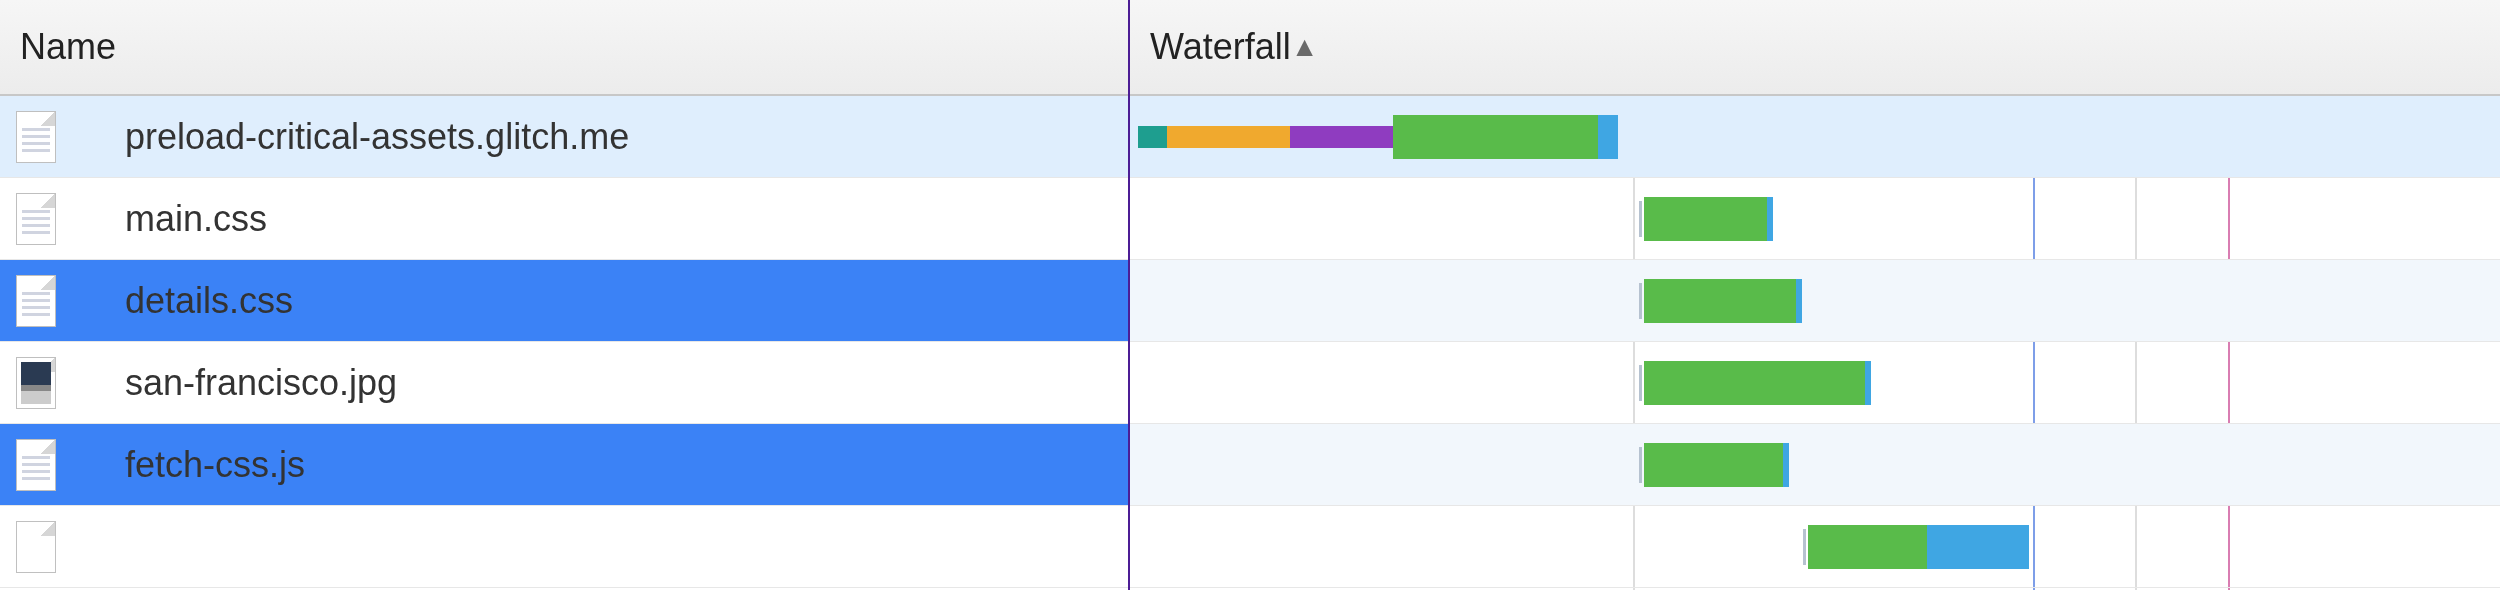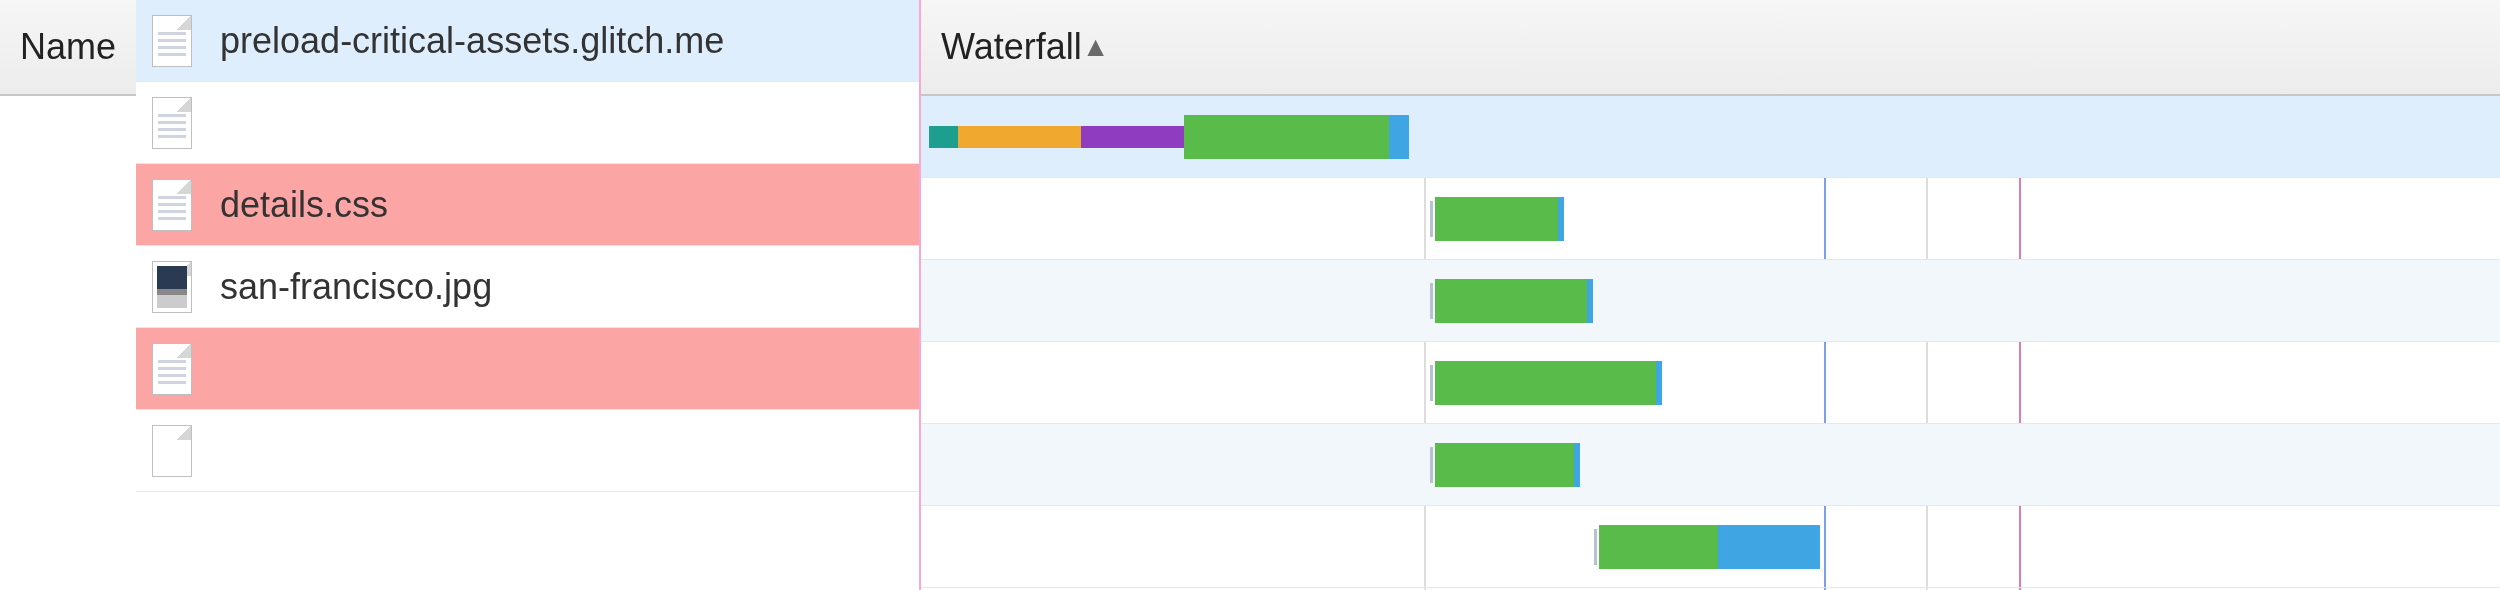--- a/index.html
+++ b/index.html
@@ -1,33 +1,34 @@
 <!DOCTYPE html>
 <html><head>
 <meta charset="utf-8">
 <style>
   * { box-sizing: border-box; margin: 0; padding: 0; }
   html, body { width: 2500px; height: 590px; font-family: -apple-system, BlinkMacSystemFont, "Segoe UI", Helvetica, Arial, sans-serif; font-size: 36px; color: #333; }
   .panel { display: flex; width: 100%; height: 100%; }
-  .col-name { width: 921px; border-right: 2px solid #f9a8d4; display: flex; }
+  .col-name { width: 1130px; border-right: 2px solid #4c1d95; display: flex; flex-direction: column; }
   .col-waterfall { flex: 1; display: flex; flex-direction: column; position: relative; }
   .header {
     height: 96px; background: linear-gradient(#f6f6f6, #ececec);
     display: flex; align-items: center; padding: 0 20px;
     border-bottom: 2px solid #c7c7c7; position: relative;
     color: #222; font-weight: 400;
   }
   .col-waterfall .header { justify-content: flex-start; }
   .sort-arrow { color: #6a6a6a; font-size: 28px; margin-right: 6px; }
   .rows-name, .rows-wf { flex: 1; display: flex; flex-direction: column; }
   .row {
     height: 82px; display: flex; align-items: center; padding: 0 16px;
     border-bottom: 1px solid #e7e7e7;
+    gap: 41px;
   }
-  .row.odd { background: #fca5a5; }
+  .row.odd { background: #3b82f6; }
   .row.selected { background: #dfeefd; }
   .file-icon {
     width: 40px; height: 52px; border: 1px solid #bfbfbf; background: #fff;
     margin-right: 28px; position: relative; flex-shrink: 0;
   }
   .file-icon::before {
     content: ""; position: absolute; top: 0; right: 0; width: 14px; height: 14px;
     background: linear-gradient(135deg, #fff 49%, #d6d6d6 50%);
   }
   .file-icon .lines { position:absolute; left:5px; right:5px; top:14px; bottom:8px; display:flex; flex-direction:column; justify-content:space-around; }
@@ -75,20 +76,21 @@
         </div>
         <div class="row">
           <div class="file-icon">
             <div class="lines">
               <span></span>
               <span></span>
               <span></span>
               <span></span>
             </div>
           </div>
+          <span class="filename">main.css</span>
         </div>
         <div class="row odd">
           <div class="file-icon">
             <div class="lines">
               <span></span>
               <span></span>
               <span></span>
               <span></span>
             </div>
           </div>
@@ -102,20 +104,21 @@
         </div>
         <div class="row odd">
           <div class="file-icon">
             <div class="lines">
               <span></span>
               <span></span>
               <span></span>
               <span></span>
             </div>
           </div>
+          <span class="filename">fetch-css.js</span>
         </div>
         <div class="row">
           <div class="file-icon empty"></div>
         </div>
       </div>
   </div>
 
   <div class="col-waterfall">
     <div class="header">
       <span>Waterfall</span>

